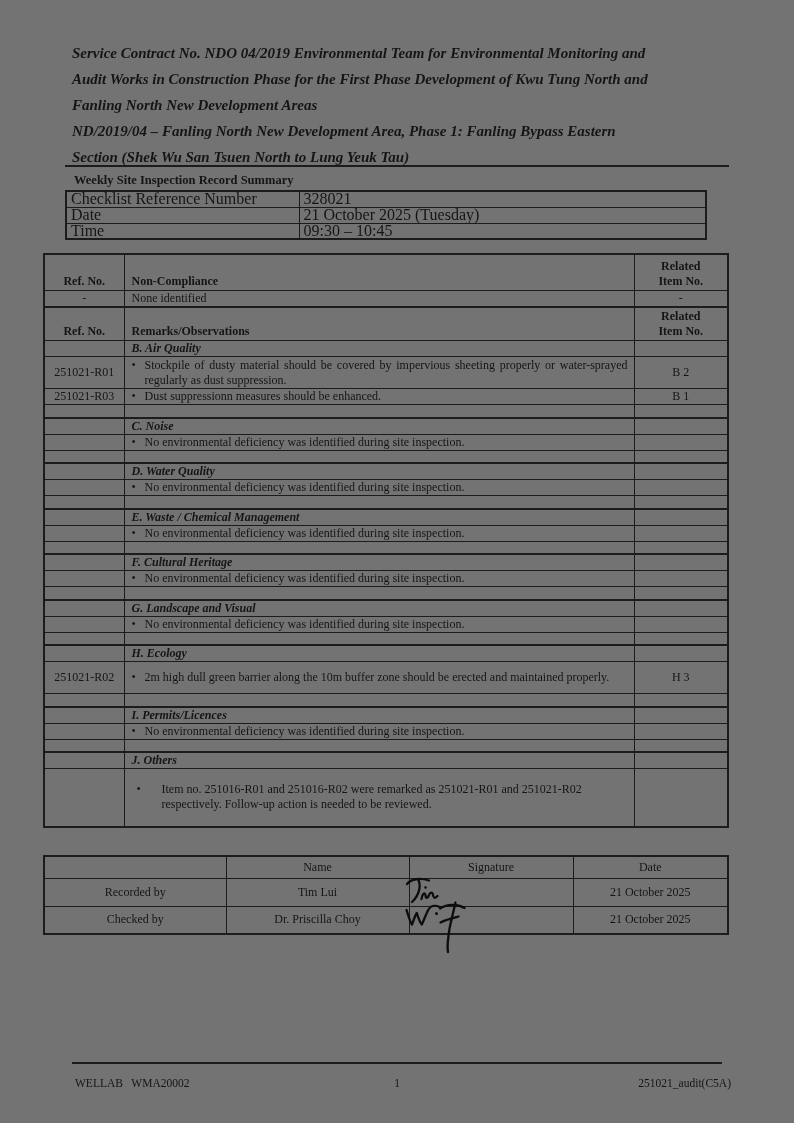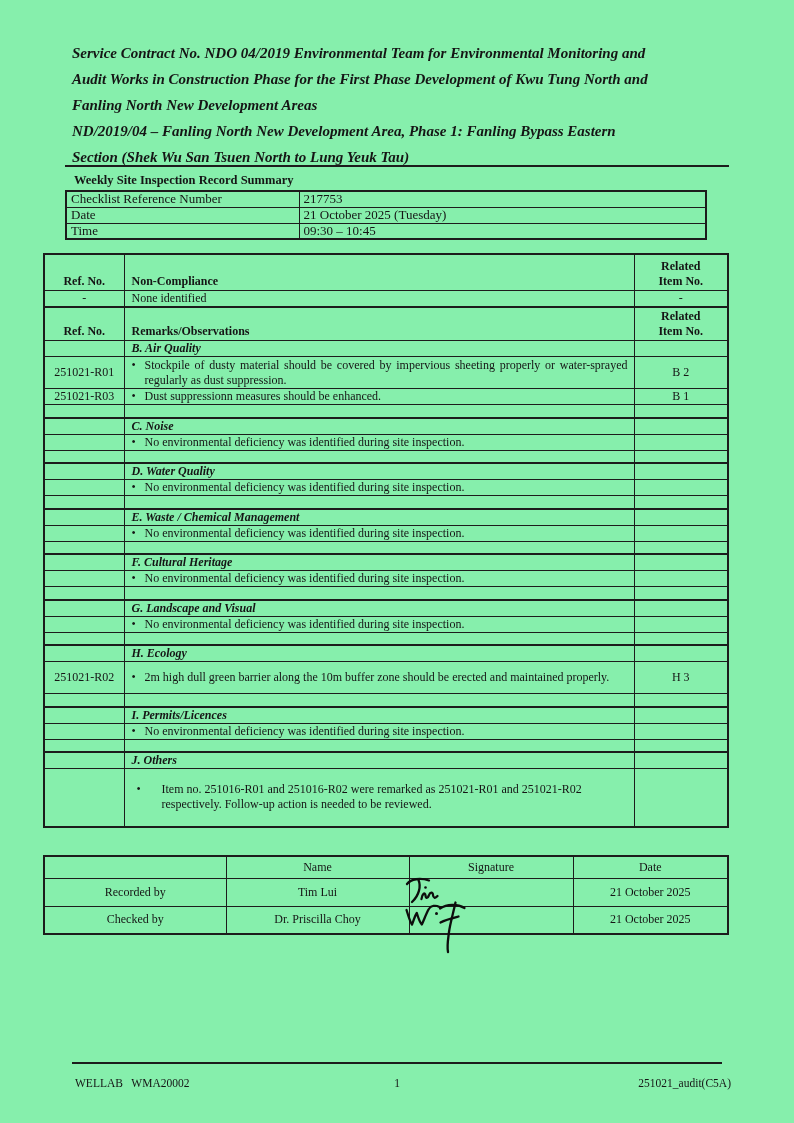--- a/index.html
+++ b/index.html
@@ -2,38 +2,38 @@
 <html><head>
 <meta charset="utf-8">
 <style>
   * { margin:0; padding:0; box-sizing:border-box; }
   html,body { background:#ffffff; }
   body {
     width:794px; height:1123px;
     font-family:"Liberation Serif","DejaVu Serif",serif;
     color:#151515;
   }
-  .page { position:relative; width:794px; height:1123px; background:#86efac; overflow:hidden; }
+  .page { position:relative; width:794px; height:1123px; background:#737373; overflow:hidden; }
   .abs { position:absolute; }
 
   
   .title-block { left:72px; top:40px; width:690px; font-size:15px; font-weight:bold; font-style:italic; }
   .title-block .tline { line-height:26px; white-space:nowrap; }
 
   .rule-top { left:65px; top:165px; width:664px; height:2px; background:#1c1c1c; }
 
   .summary-heading { left:74px; top:173px; font-size:12.5px; font-weight:bold; }
 
   
   table { border-collapse:collapse; table-layout:fixed; }
   td { overflow:hidden; }
 
   
   .info { left:65px; top:190px; width:640px; border:2px solid #1c1c1c; }
-  .info td { border:1px solid #1c1c1c; height:16px; font-size:13px; line-height:14px; padding:0 0 0 4px; vertical-align:middle; }
+  .info td { border:1px solid #1c1c1c; height:16px; font-size:16px; line-height:14px; padding:0 0 0 4px; vertical-align:middle; }
 
   
   .main { left:43px; top:253px; width:684px; border:2px solid #1c1c1c; }
   .main td { border:1px solid #1c1c1c; font-size:12px; line-height:15px; vertical-align:middle; padding:0; }
   .main td.ref { text-align:center; }
   .main td.rel { text-align:center; }
   .main tr.hdr1 td { height:36px; }
   .main tr.hdr2 td { height:34px; border-top:2px solid #1c1c1c; }
   .main tr.hdr1 td, .main tr.hdr2 td { vertical-align:bottom; font-weight:bold; padding-bottom:1px; }
   .main td.hlab { padding-left:7px; }
@@ -85,21 +85,21 @@
   <div class="abs summary-heading">Weekly Site Inspection Record Summary</div>
 
   <table class="abs info">
     <colgroup>
         <col style="width:233px">
         <col style="width:407px">
       </colgroup>
     <tbody>
         <tr>
       <td>Checklist Reference Number</td>
-      <td>217753</td>
+      <td>328021</td>
     </tr>
     <tr>
       <td>Date</td>
       <td>21 October 2025 (Tuesday)</td>
     </tr>
     <tr>
       <td>Time</td>
       <td>09:30 – 10:45</td>
     </tr>
   </tbody>

